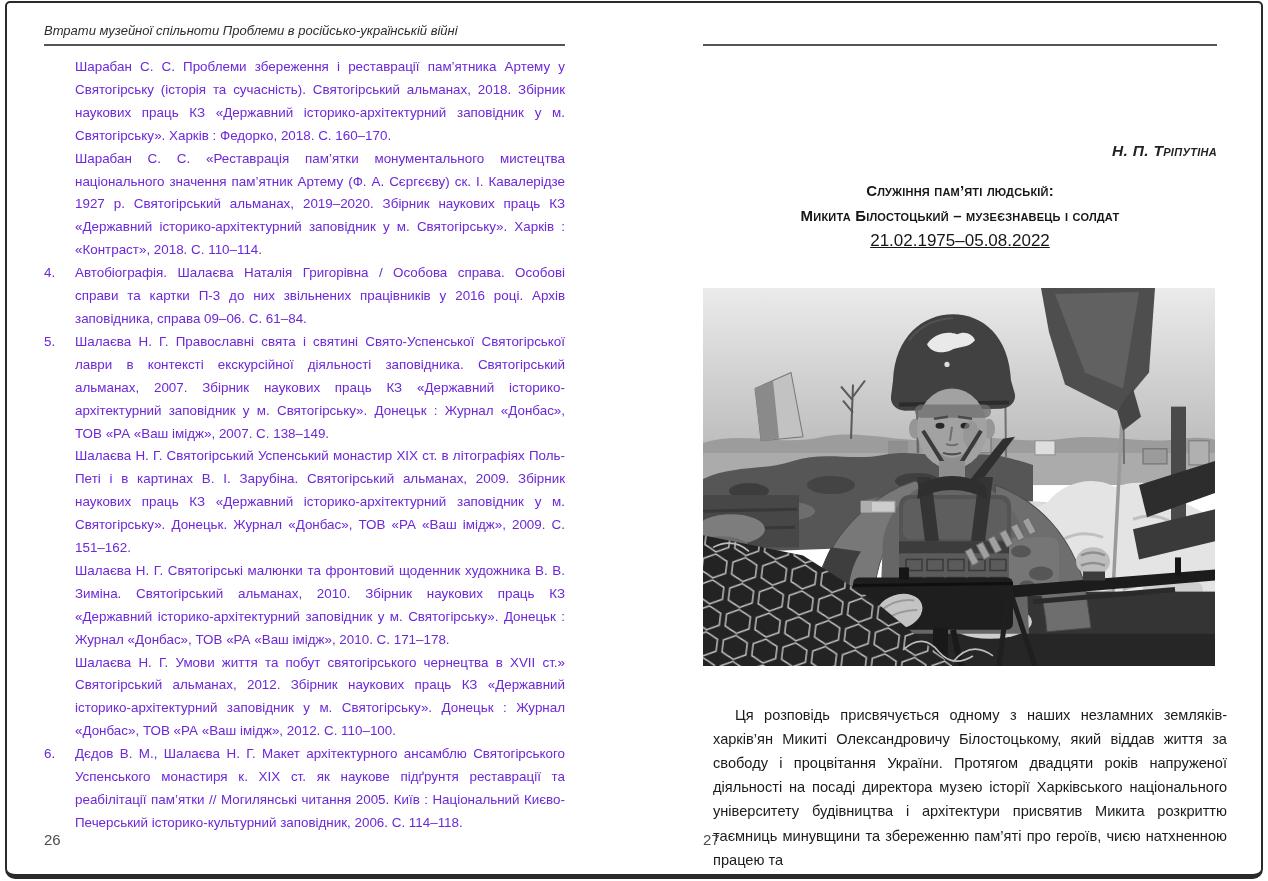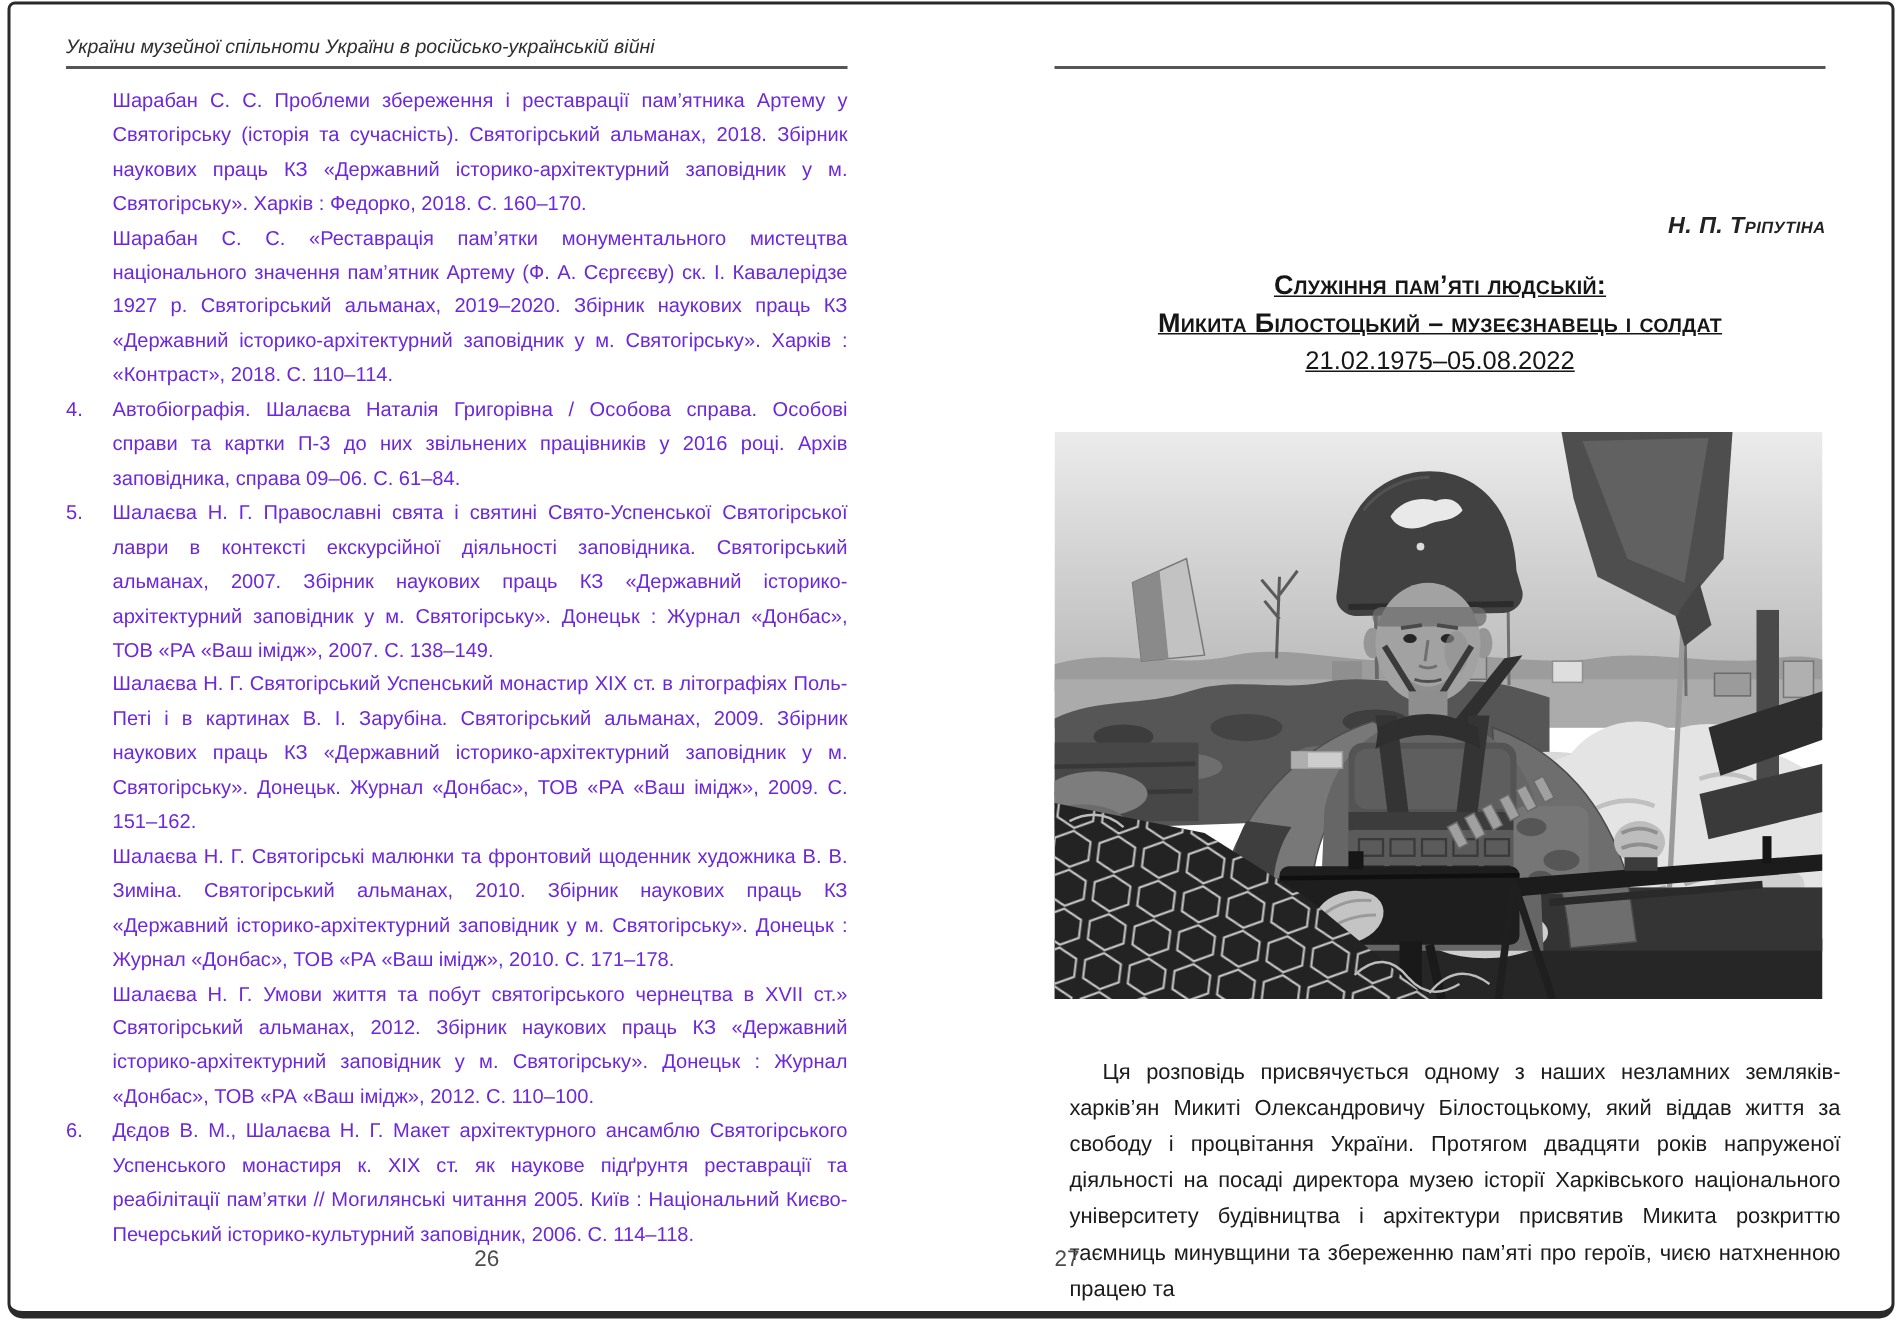--- a/index.html
+++ b/index.html
@@ -23,52 +23,52 @@
   }
   .refs {
     position:absolute; left:44px; top:56px; width:521px;
     font-size:13.4px; line-height:22.9px; text-align:justify; color:#6d28d9;
   }
   .ref { position:relative; padding-left:31px; }
   .ref-num { position:absolute; left:0; top:0; }
   .page-num {
     position:absolute; top:831px; font-size:15px; color:#4d4d4d; width:521px;
   }
-  .page-num.left  { left:44px; text-align:center;margin-left:20px; }
+  .page-num.left  { left:44px; text-align:left; }
   .page-num.right { left:703px; width:514px; text-align:left; }
   
   .right-rule {
     position:absolute; left:703px; top:44px; width:514px;
     border-top:2px solid #555; height:0;
   }
   .author {
     position:absolute; left:703px; top:114px; width:514px; text-align:right;
     font-weight:bold; font-style:italic; font-variant:small-caps;
     font-size:15.5px; color:#222; letter-spacing:.3px;margin-top:28px;
   }
   .title {
     position:absolute; left:703px; top:178px; width:514px; text-align:center;
     color:#161616; line-height:25px;
   }
-  .title .t-main { font-weight:bold; font-variant:small-caps; font-size:18px; letter-spacing:.2px;text-decoration:underline; }
+  .title .t-main { font-weight:bold; font-variant:small-caps; font-size:15px; letter-spacing:.2px; }
   .title .t-dates { font-weight:normal; font-size:17px;text-decoration:underline; }
   figure { margin:0; }
   .photo-wrap { position:absolute; left:703px; top:288px; width:512px; height:378px; }
   .photo-wrap svg { display:block; }
   .body-par {
     position:absolute; left:713px; top:688px; width:514px;
     font-size:14.6px; line-height:24.2px; text-align:justify; color:#1b1b1b;
     text-indent:22px;
   }
 </style>
 </head>
 <body>
 
 <section>
-  <div class="running-header">України музейної спільноти України в російсько-українській війні</div>
+  <div class="running-header">Втрати музейної спільноти Проблеми в російсько-українській війні</div>
 
   <div class="refs">
     <div class="ref">
       <span class="ref-num"></span>
       <span class="ref-text">Шарабан С. С. Проблеми збереження і реставрації пам’ятника Артему у Святогірську (історія та сучасність). Святогірський альманах, 2018. Збірник наукових праць КЗ «Державний історико-архітектурний заповідник у м. Святогірську». Харків : Федорко, 2018. С. 160–170.</span>
     </div>
     <div class="ref">
       <span class="ref-num"></span>
       <span class="ref-text">Шарабан С. С. «Реставрація пам’ятки монументального мистецтва національного значення пам’ятник Артему (Ф. А. Сєргєєву) ск. І. Кавалерідзе 1927 р. Святогірський альманах, 2019–2020. Збірник наукових праць КЗ «Державний історико-архітектурний заповідник у м. Святогірську». Харків : «Контраст», 2018. С. 110–114.</span>
     </div>

